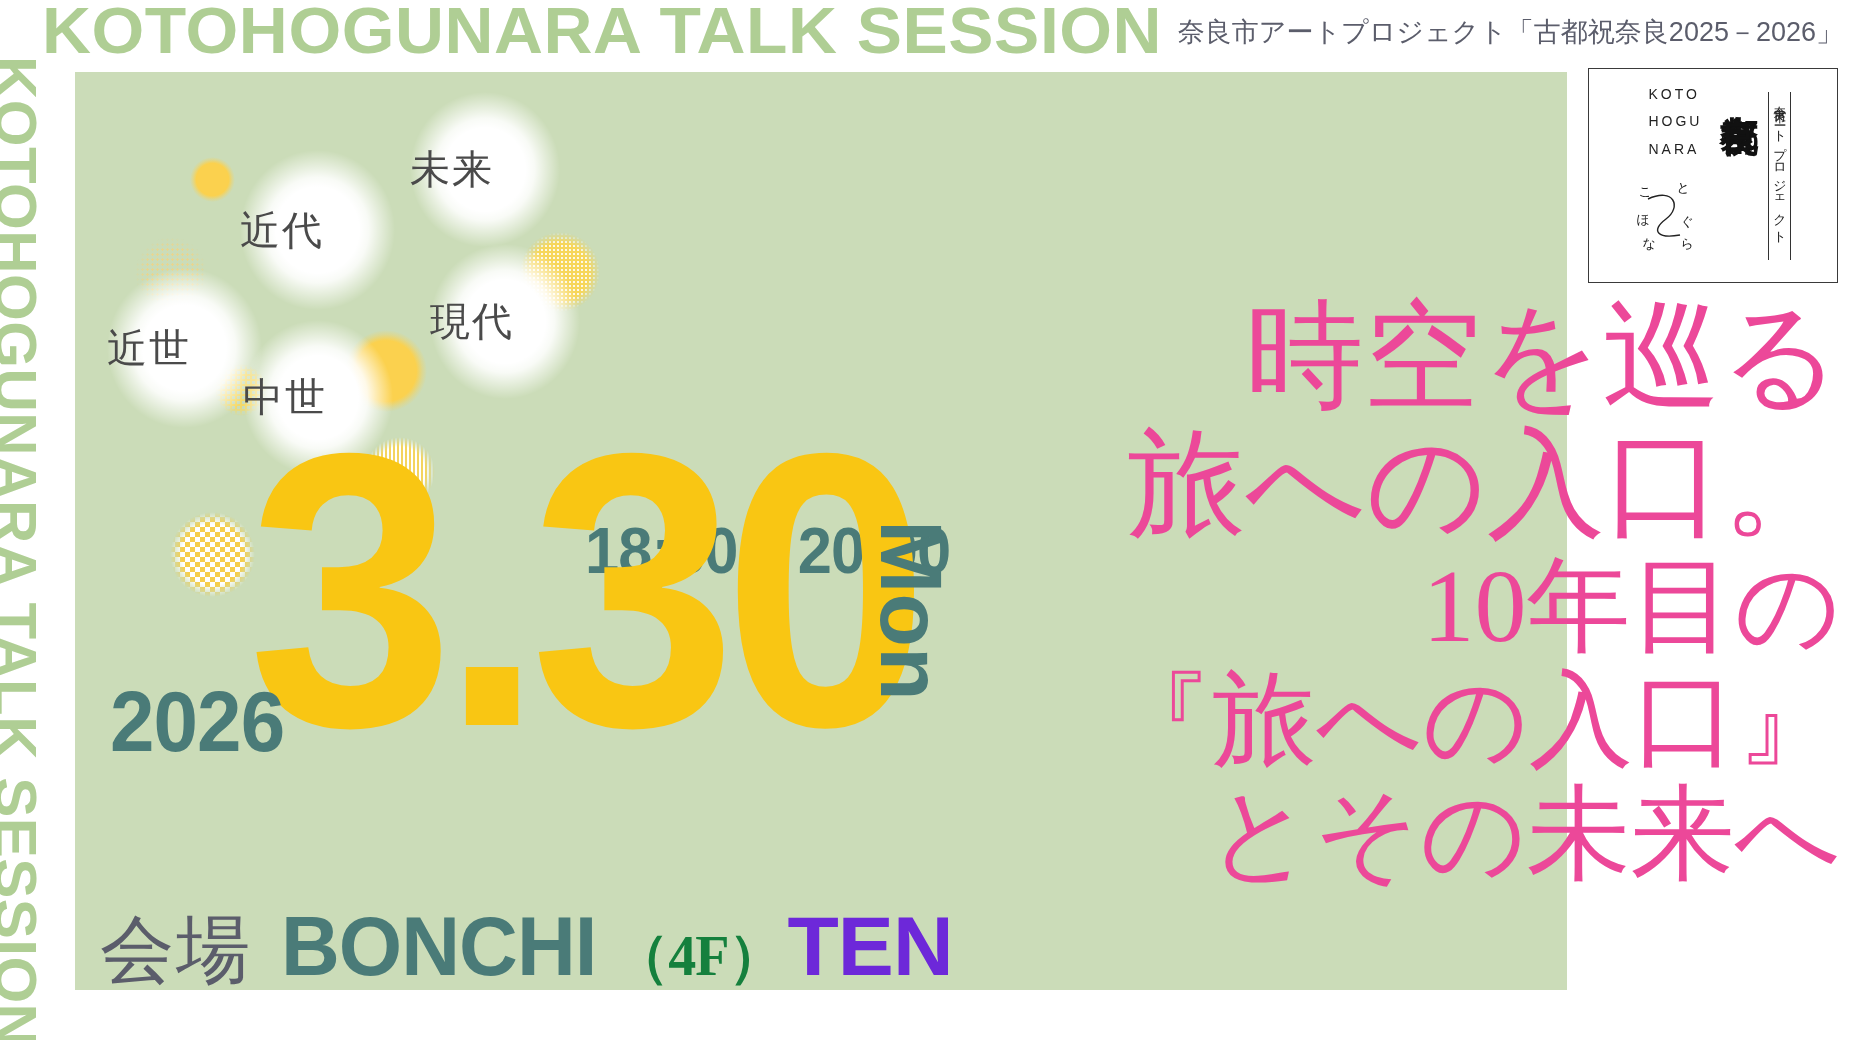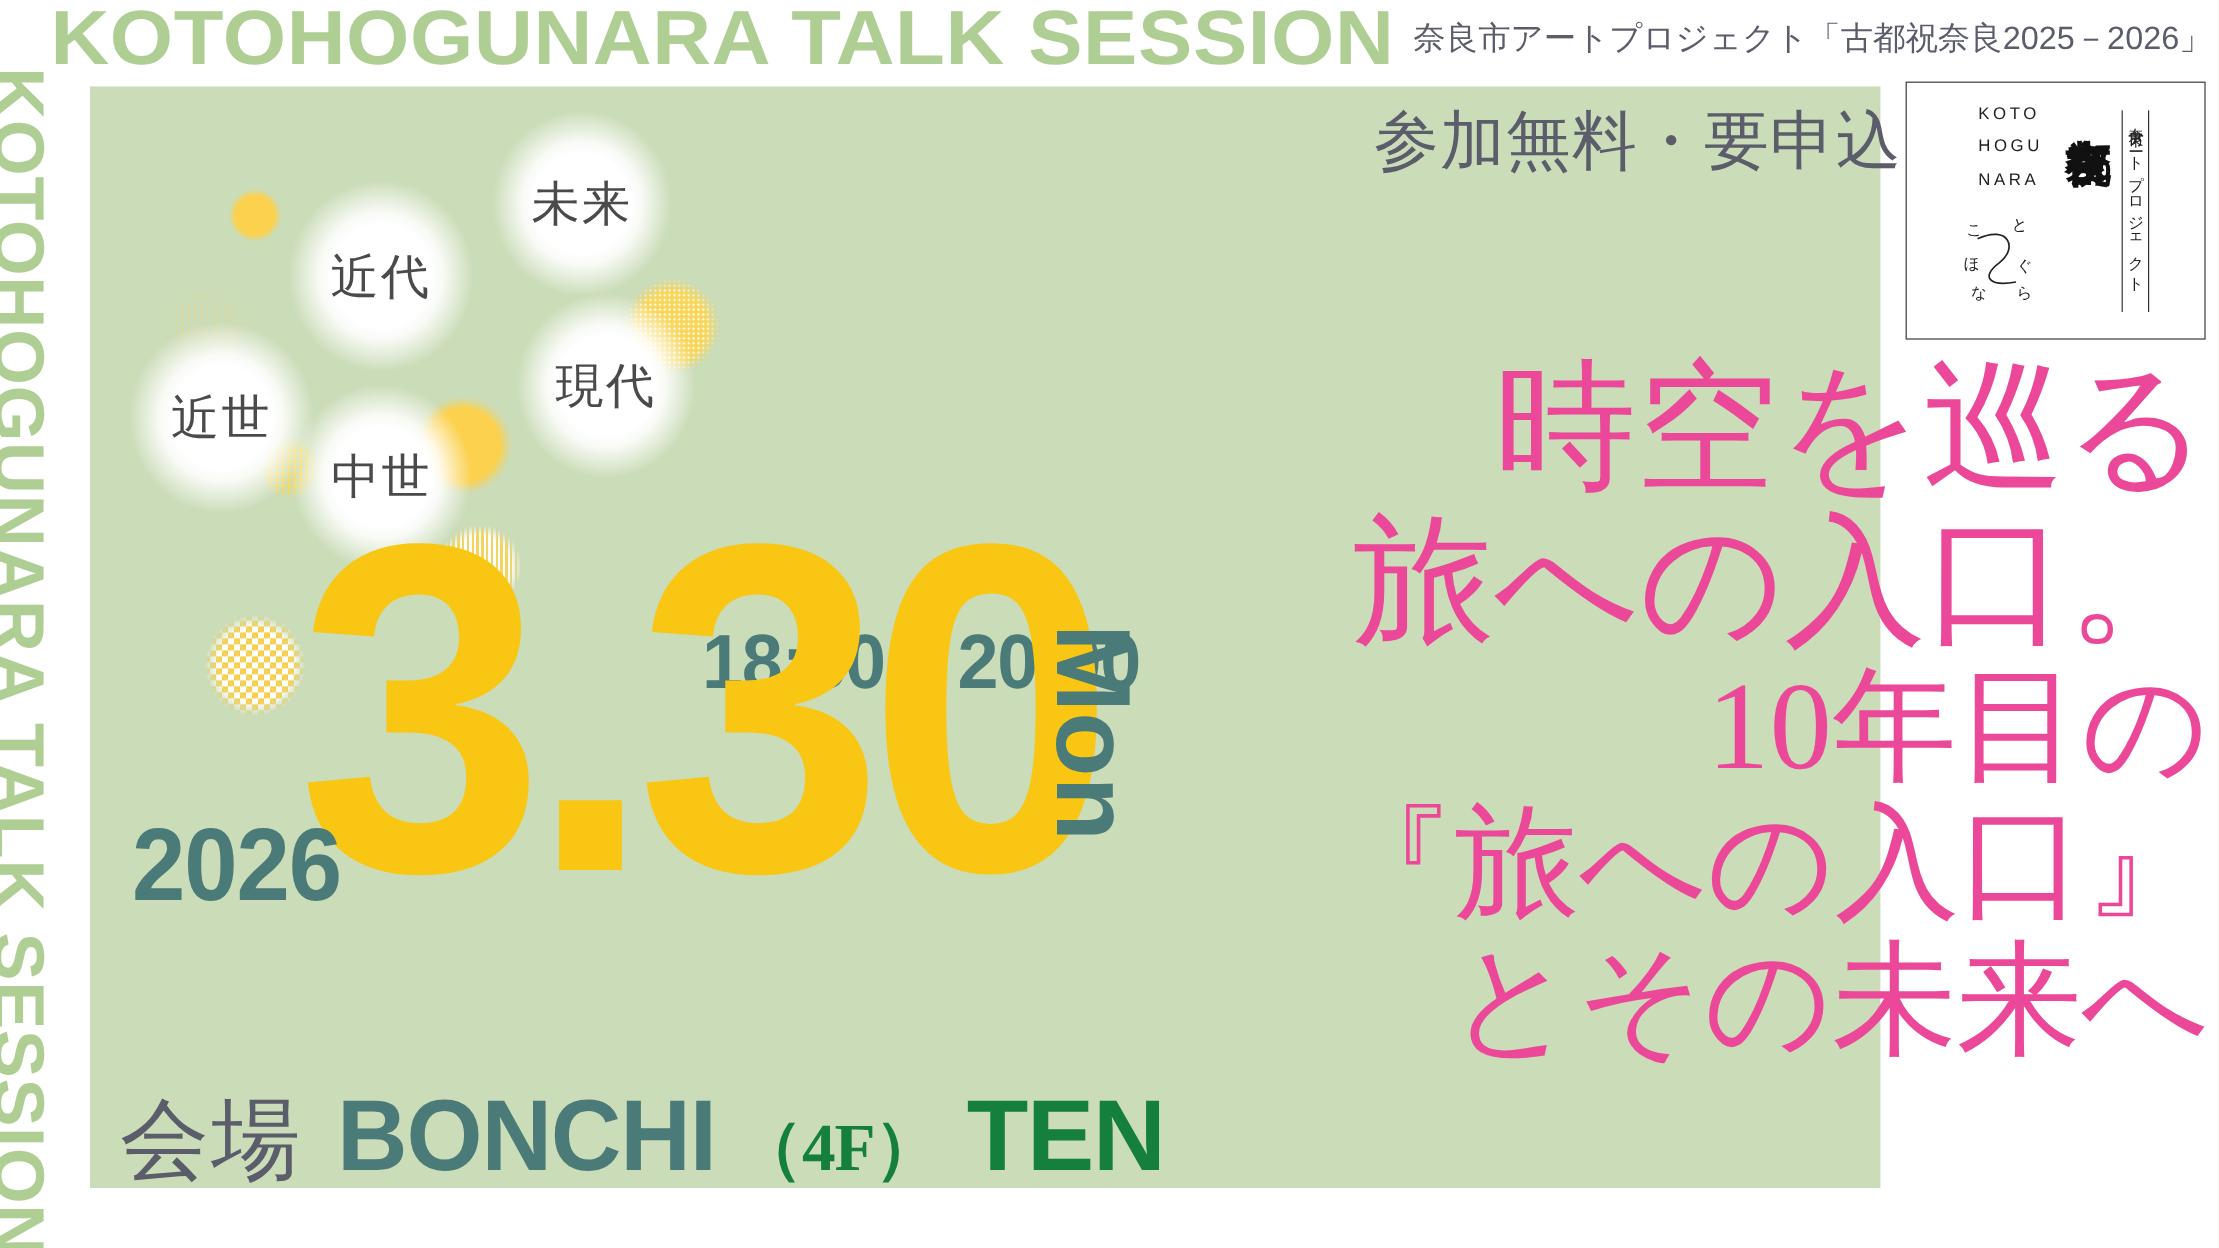--- a/index.html
+++ b/index.html
@@ -44,21 +44,21 @@
     position:absolute;left:75px;top:72px;
     width:1492px;height:918px;
     background:#CBDCB8;
   }
 
   
   .bubbles{position:absolute;left:75px;top:72px;width:1492px;height:918px;overflow:hidden;}
   .wbub{
     position:absolute;border-radius:50%;
     background:radial-gradient(closest-side, #ffffff 54%, rgba(255,255,255,0.88) 66%, rgba(255,255,255,0.0) 100%);
-    display:flex;align-items:center;justify-content:center;
+    display:flex;align-items:center;
   }
   .wbub span{
     font-family:"Liberation Serif", serif;
     color:#4a4a4a;font-size:40px;letter-spacing:2px;
   }
   .ybub{position:absolute;border-radius:50%;}
 
   
   .free-label{
     position:absolute;left:1145px;top:82px;
@@ -163,22 +163,22 @@
     margin-left:24px;
     transform:scaleX(0.97);
   }
   .venue-floor{
     font-family:Liberation Serif, serif;
     font-weight:700;font-size:56px;color:#15803d;letter-spacing:-1px;
     margin-left:12px;
   }
   .venue-room{
     font-family:"Liberation Sans", sans-serif;
-    font-weight:700;font-size:84px;color:#15803d;letter-spacing:-1px;
-    margin-left:22px;
+    font-weight:700;font-size:84px;color:#6d28d9;letter-spacing:-1px;
+    margin-left:4px;
   }
 </style>
 </head>
 <body>
 
 <div class="stage">
 
   <div class="top-title">KOTOHOGUNARA TALK SESSION</div>
 
   <div class="side-title">KOTOHOGUNARA TALK SESSION</div>
@@ -207,21 +207,20 @@
       <span>現代</span>
     </div>
     <div class="wbub" style="left:32px;top:196px;width:155px;height:160px;">
       <span>近世</span>
     </div>
     <div class="wbub" style="left:168px;top:248px;width:150px;height:155px;">
       <span>中世</span>
     </div>
   </div>
 
-  <div class="free-label">参加無料・要申込</div>
 
   <div class="logo-box">
     <div class="logo-left">
       <div class="logo-rom">
         <div>KOTO</div>
         <div>HOGU</div>
         <div>NARA</div>
       </div>
       <div class="kana-art">
         <svg width="78" height="76" viewBox="0 0 78 76">

